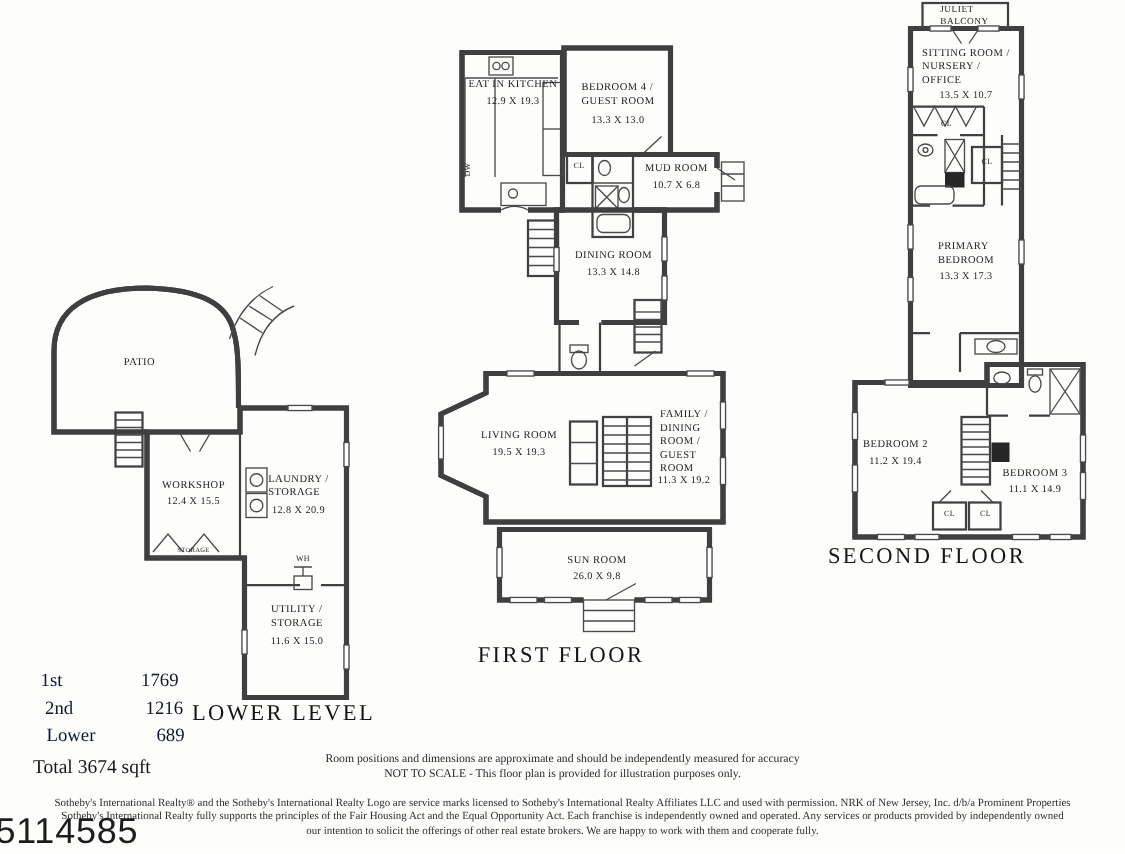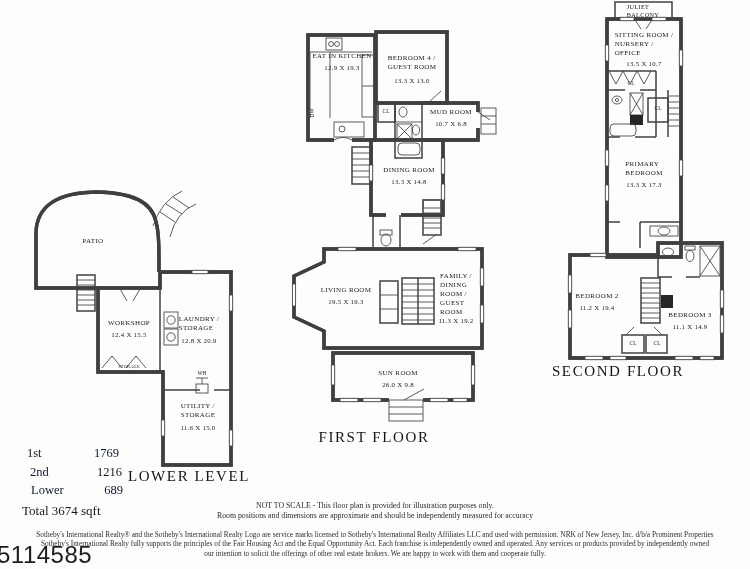--- a/index.html
+++ b/index.html
@@ -323,22 +323,22 @@
     <span class="area-val">1216</span>
   </div>
   <div class="area-row" style="padding-left:4px;">
     <span class="area-label">Lower</span>
     <span class="area-val">689</span>
   </div>
 </div>
 <div class="area-total">Total 3674 sqft</div>
 
 <div class="notice">
+  <div>Room positions and dimensions are approximate and should be independently measured for accuracy</div>
   <div>NOT TO SCALE - This floor plan is provided for illustration purposes only.</div>
-  <div>Room positions and dimensions are approximate and should be independently measured for accuracy</div>
 </div>
 <div class="disclaimer">
   <div>Sotheby's International Realty® and the Sotheby's International Realty Logo are service marks licensed to Sotheby's International Realty Affiliates LLC and used with permission. NRK of New Jersey, Inc. d/b/a Prominent Properties</div>
   <div>Sotheby's International Realty fully supports the principles of the Fair Housing Act and the Equal Opportunity Act. Each franchise is independently owned and operated. Any services or products provided by independently owned</div>
   <div>our intention to solicit the offerings of other real estate brokers. We are happy to work with them and cooperate fully.</div>
 </div>
 <div class="mls">5114585</div>
 
 </div>
 

